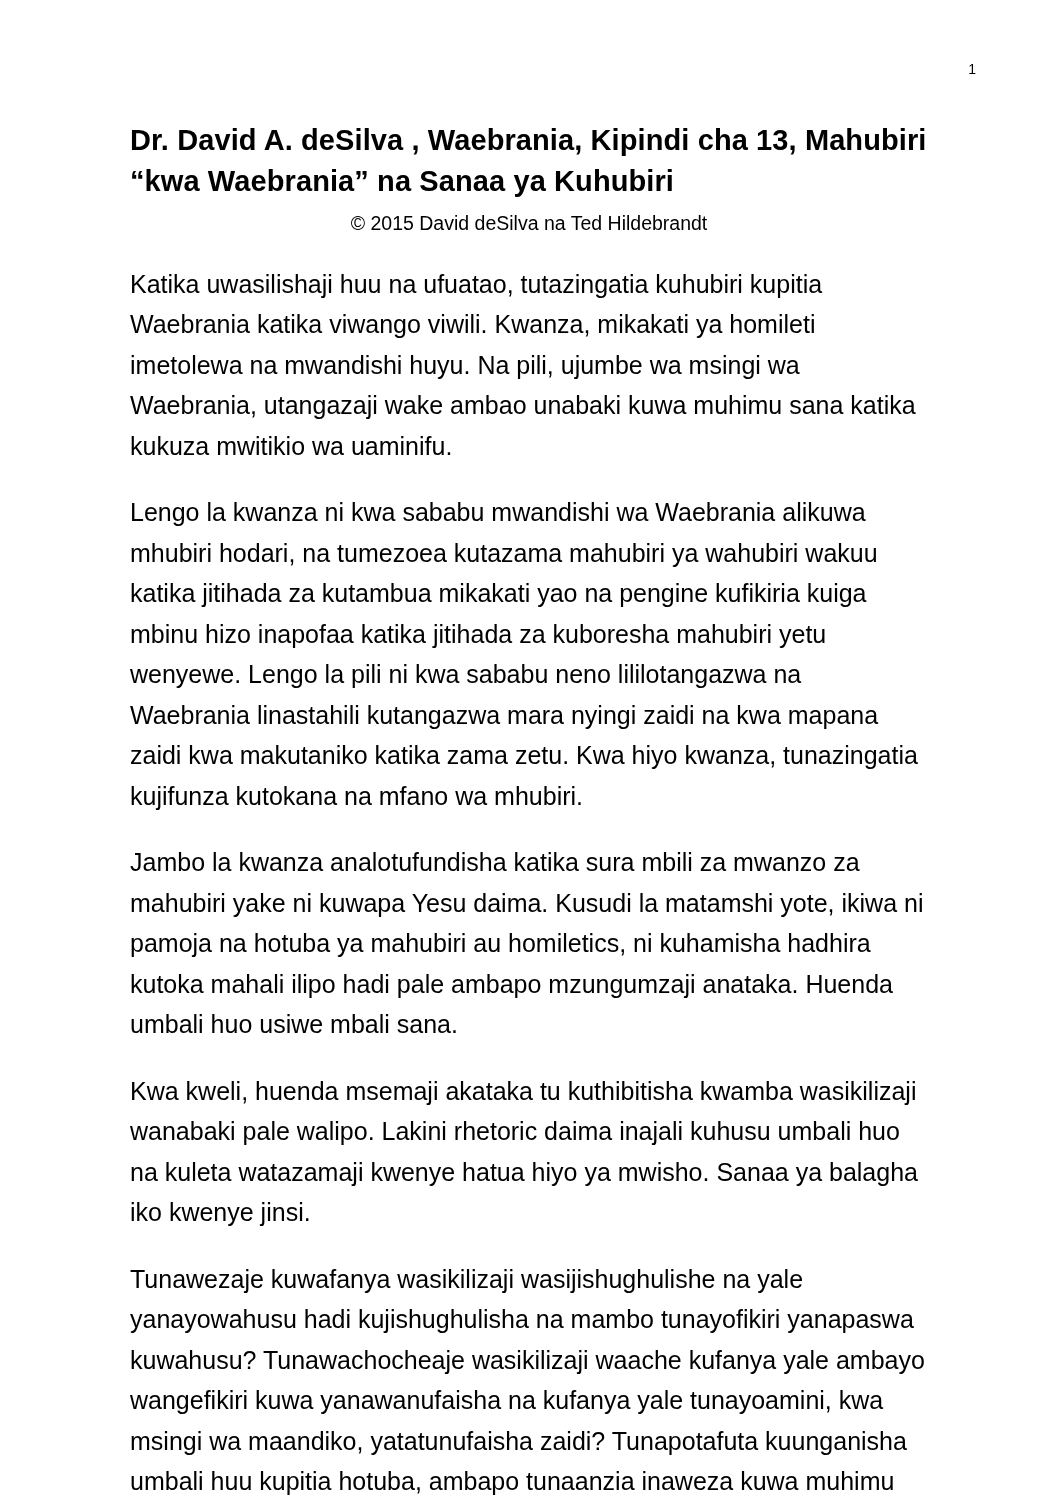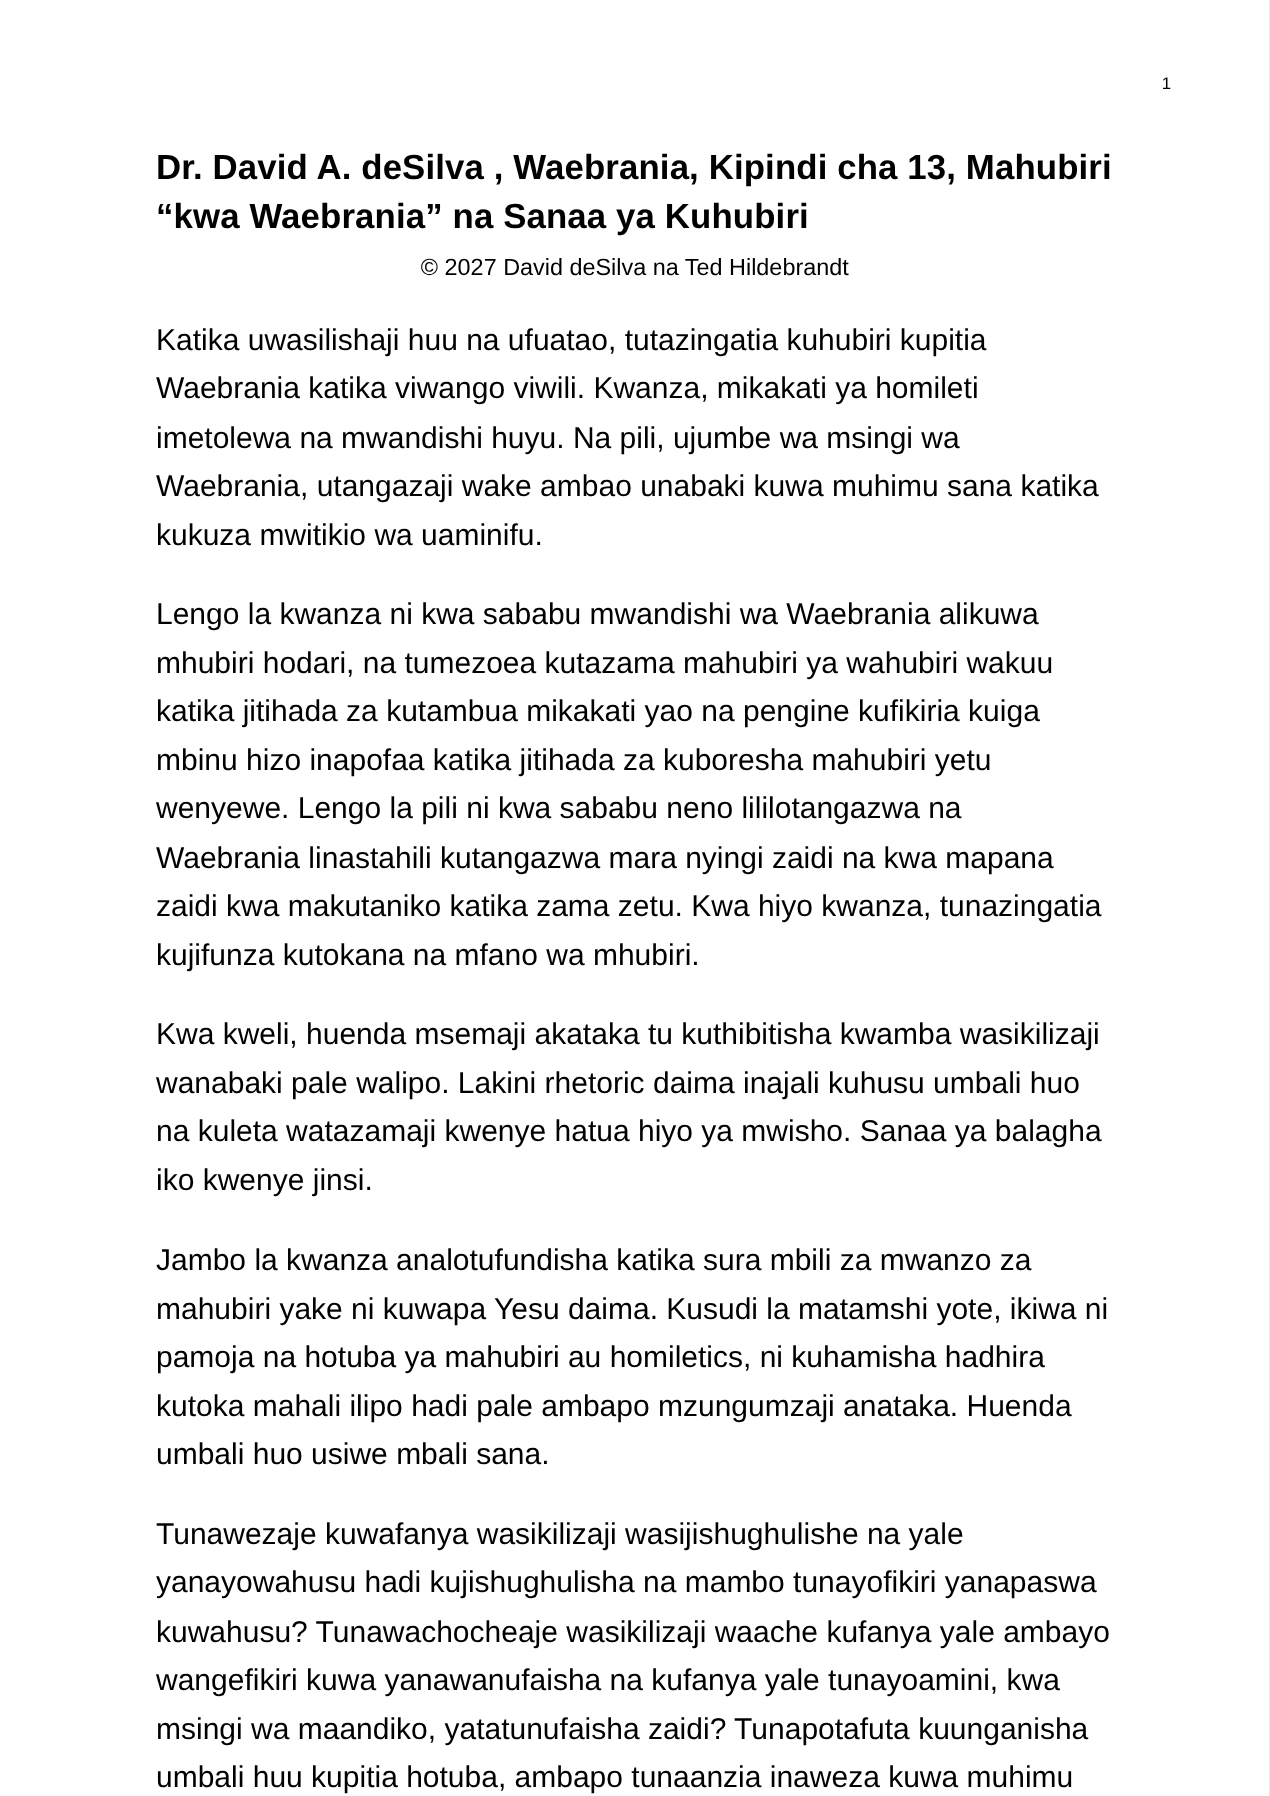--- a/index.html
+++ b/index.html
@@ -59,23 +59,23 @@
 <body>
 
 <div class="page">
 
   <div class="page-number">1</div>
 
   <div class="content">
 
     <h1 class="doc-title">Dr. David A. deSilva , Waebrania, Kipindi cha 13, Mahubiri “kwa Waebrania” na Sanaa ya Kuhubiri</h1>
 
-    <p class="doc-copyright">© 2027 David deSilva na Ted Hildebrandt</p>
+    <p class="doc-copyright">© 2015 David deSilva na Ted Hildebrandt</p>
 
     <p class="body-text">Katika uwasilishaji huu na ufuatao, tutazingatia kuhubiri kupitia Waebrania katika viwango viwili. Kwanza, mikakati ya homileti imetolewa na mwandishi huyu. Na pili, ujumbe wa msingi wa Waebrania, utangazaji wake ambao unabaki kuwa muhimu sana katika kukuza mwitikio wa uaminifu.</p>
     <p class="body-text">Lengo la kwanza ni kwa sababu mwandishi wa Waebrania alikuwa mhubiri hodari, na tumezoea kutazama mahubiri ya wahubiri wakuu katika jitihada za kutambua mikakati yao na pengine kufikiria kuiga mbinu hizo inapofaa katika jitihada za kuboresha mahubiri yetu wenyewe. Lengo la pili ni kwa sababu neno lililotangazwa na Waebrania linastahili kutangazwa mara nyingi zaidi na kwa mapana zaidi kwa makutaniko katika zama zetu. Kwa hiyo kwanza, tunazingatia kujifunza kutokana na mfano wa mhubiri.</p>
+    <p class="body-text">Jambo la kwanza analotufundisha katika sura mbili za mwanzo za mahubiri yake ni kuwapa Yesu daima. Kusudi la matamshi yote, ikiwa ni pamoja na hotuba ya mahubiri au homiletics, ni kuhamisha hadhira kutoka mahali ilipo hadi pale ambapo mzungumzaji anataka. Huenda umbali huo usiwe mbali sana.</p>
     <p class="body-text">Kwa kweli, huenda msemaji akataka tu kuthibitisha kwamba wasikilizaji wanabaki pale walipo. Lakini rhetoric daima inajali kuhusu umbali huo na kuleta watazamaji kwenye hatua hiyo ya mwisho. Sanaa ya balagha iko kwenye jinsi.</p>
-    <p class="body-text">Jambo la kwanza analotufundisha katika sura mbili za mwanzo za mahubiri yake ni kuwapa Yesu daima. Kusudi la matamshi yote, ikiwa ni pamoja na hotuba ya mahubiri au homiletics, ni kuhamisha hadhira kutoka mahali ilipo hadi pale ambapo mzungumzaji anataka. Huenda umbali huo usiwe mbali sana.</p>
     <p class="body-text">Tunawezaje kuwafanya wasikilizaji wasijishughulishe na yale yanayowahusu hadi kujishughulisha na mambo tunayofikiri yanapaswa kuwahusu? Tunawachocheaje wasikilizaji waache kufanya yale ambayo wangefikiri kuwa yanawanufaisha na kufanya yale tunayoamini, kwa msingi wa maandiko, yatatunufaisha zaidi? Tunapotafuta kuunganisha umbali huu kupitia hotuba, ambapo tunaanzia inaweza kuwa muhimu sana. Kwa kuzingatia hali ya hadhira ya mhubiri wa Waebrania, ninashangazwa na ni sehemu ngapi mhubiri huyu angeweza kuanza mahubiri yake lakini hakufanya. Angeweza kuanza na uzoefu wa siku za nyuma na wa sasa wa anayeshughulikiwa.</p>
 
   </div>
 
 </div>
 
 </body></html>

